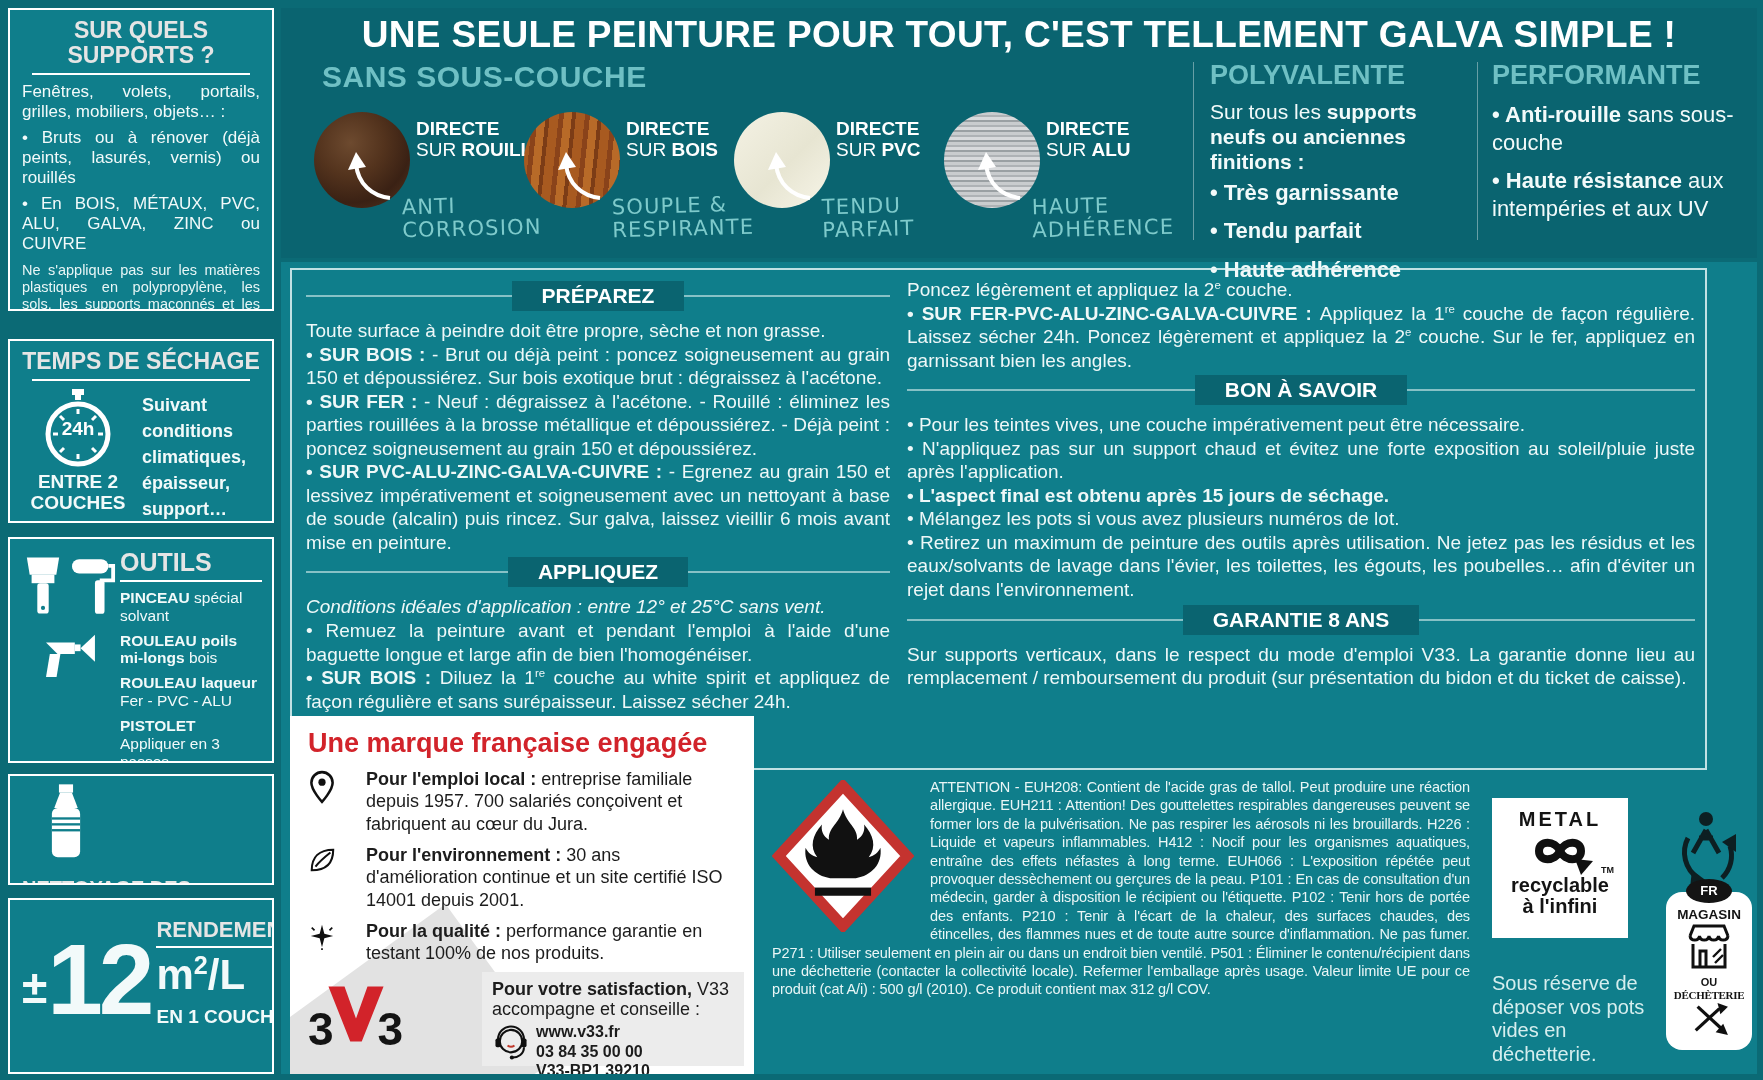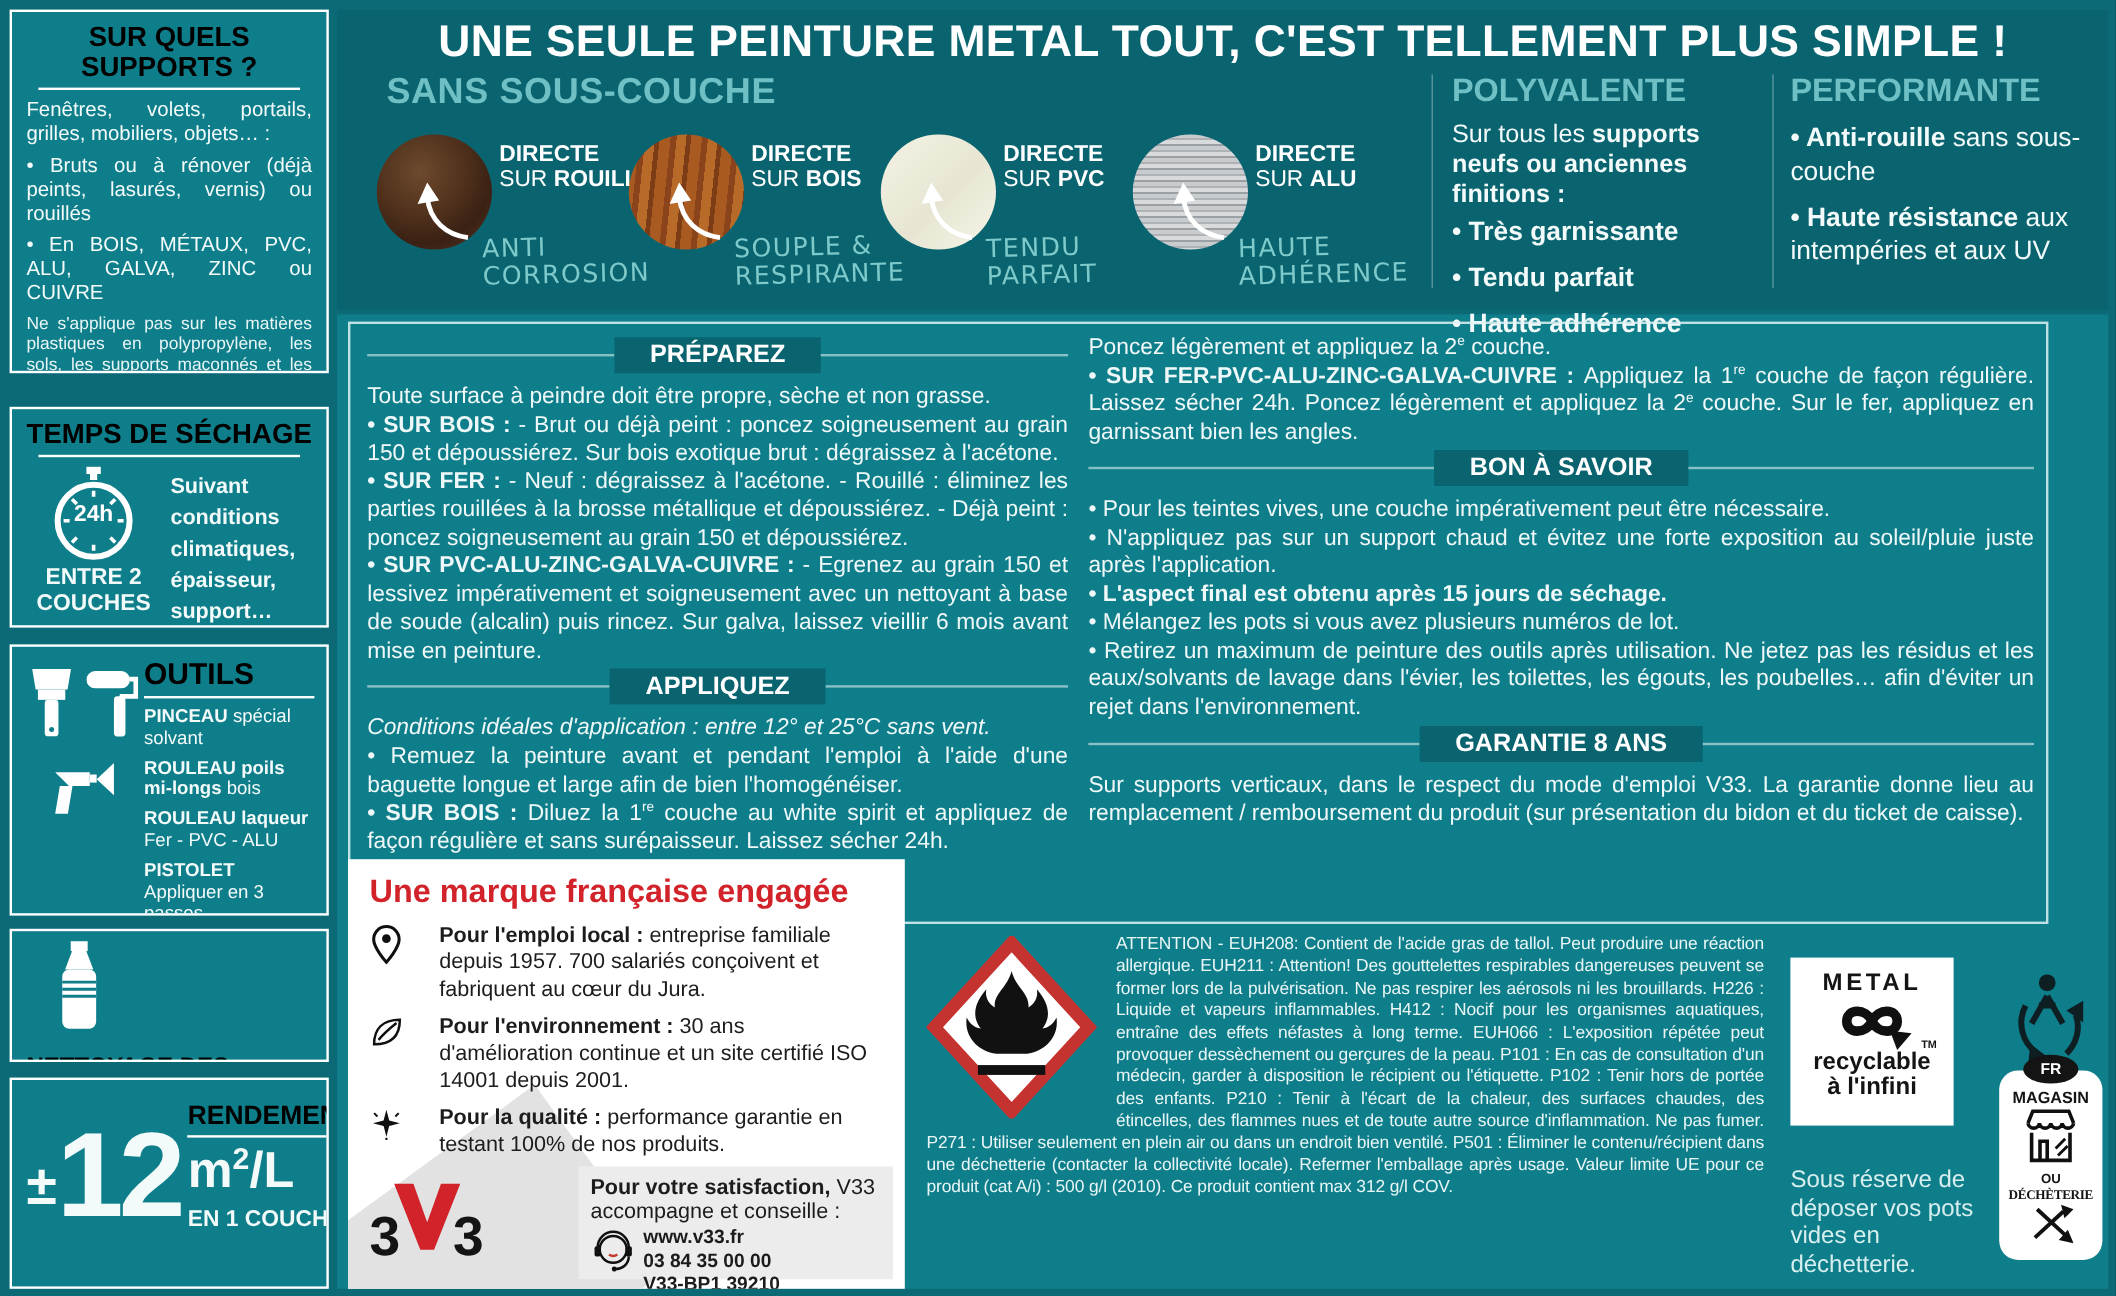--- a/index.html
+++ b/index.html
@@ -2,21 +2,21 @@
 <html><head>
 <meta charset="utf-8">
 <style>
   html,body{margin:0;padding:0;background:#08525b;}
   .page{position:relative;width:1763px;height:1080px;background:#0b6a75;overflow:hidden;
         font-family:"Liberation Sans",sans-serif;color:#f2fafa;}
   .lightzone{position:absolute;left:281px;top:262px;width:1476px;height:812px;background:#0f7e8b;}
   
   .sbox{position:absolute;left:8px;width:266px;border:2px solid #fff;background:#0f7e8b;
         box-sizing:border-box;padding:8px 12px;overflow:hidden;}
-  .sbox h2{margin:0;text-align:center;font-size:23px;line-height:1.08;color:#000000;}
+  .sbox h2{margin:0;text-align:center;font-size:23px;line-height:1.08;color:#e5e5e5;}
   .rule{height:2px;background:#fff;margin:5px auto 7px;width:92%;}
   .side-intro,.side-b{margin:0 0 6px;font-size:17px;line-height:1.18;text-align:justify;}
   .side-note{margin:8px 0 0;font-size:14.5px;line-height:1.16;text-align:justify;color:#e8f6f6;}
   .b{font-weight:bold;} .i{font-style:italic;}
   sup{font-size:60%;line-height:0;}
   
   .dry-row{display:flex;gap:8px;margin-top:6px;}
   .dry-left{width:112px;text-align:center;}
   .stopwatch{position:relative;width:78px;height:82px;margin:0 auto;}
   .sw-label{position:absolute;left:0;top:30px;width:78px;text-align:center;font-size:19px;font-weight:bold;color:#fff;}
@@ -227,21 +227,21 @@
       <div class="cov-right">
         <h2 class="b">RENDEMENT</h2>
         <div class="rule"></div>
         <div class="cov-unit"><span>m</span><sup>2</sup><span>/L</span></div>
         <div class="cov-sub">EN 1 COUCHE</div>
       </div>
     </div>
   </section>
 
   <header class="band">
-    <div class="band-title">UNE SEULE PEINTURE METAL TOUT, C'EST TELLEMENT PLUS SIMPLE !</div>
+    <div class="band-title">UNE SEULE PEINTURE POUR TOUT, C'EST TELLEMENT GALVA SIMPLE !</div>
     <div class="band-sub">SANS SOUS-COUCHE</div>
 
     <div class="circle swatch-rust" style="left:33px;"></div>
     <div class="circ-label" style="left:135px;">
       <span class="b">DIRECTE</span><br><span><span>SUR </span><span class="b">ROUILLE</span></span>
     </div>
     <span class="circ-arrow" style="left:65px;top:142px;">
       <svg viewBox="0 0 48 52" width="48" height="52" fill="none">
           <path d="M44 48 C26 46 12 34 10 14" stroke="#fff" stroke-width="4"></path>
           <polygon points="10,2 2,20 20,17" fill="#fff"></polygon>

